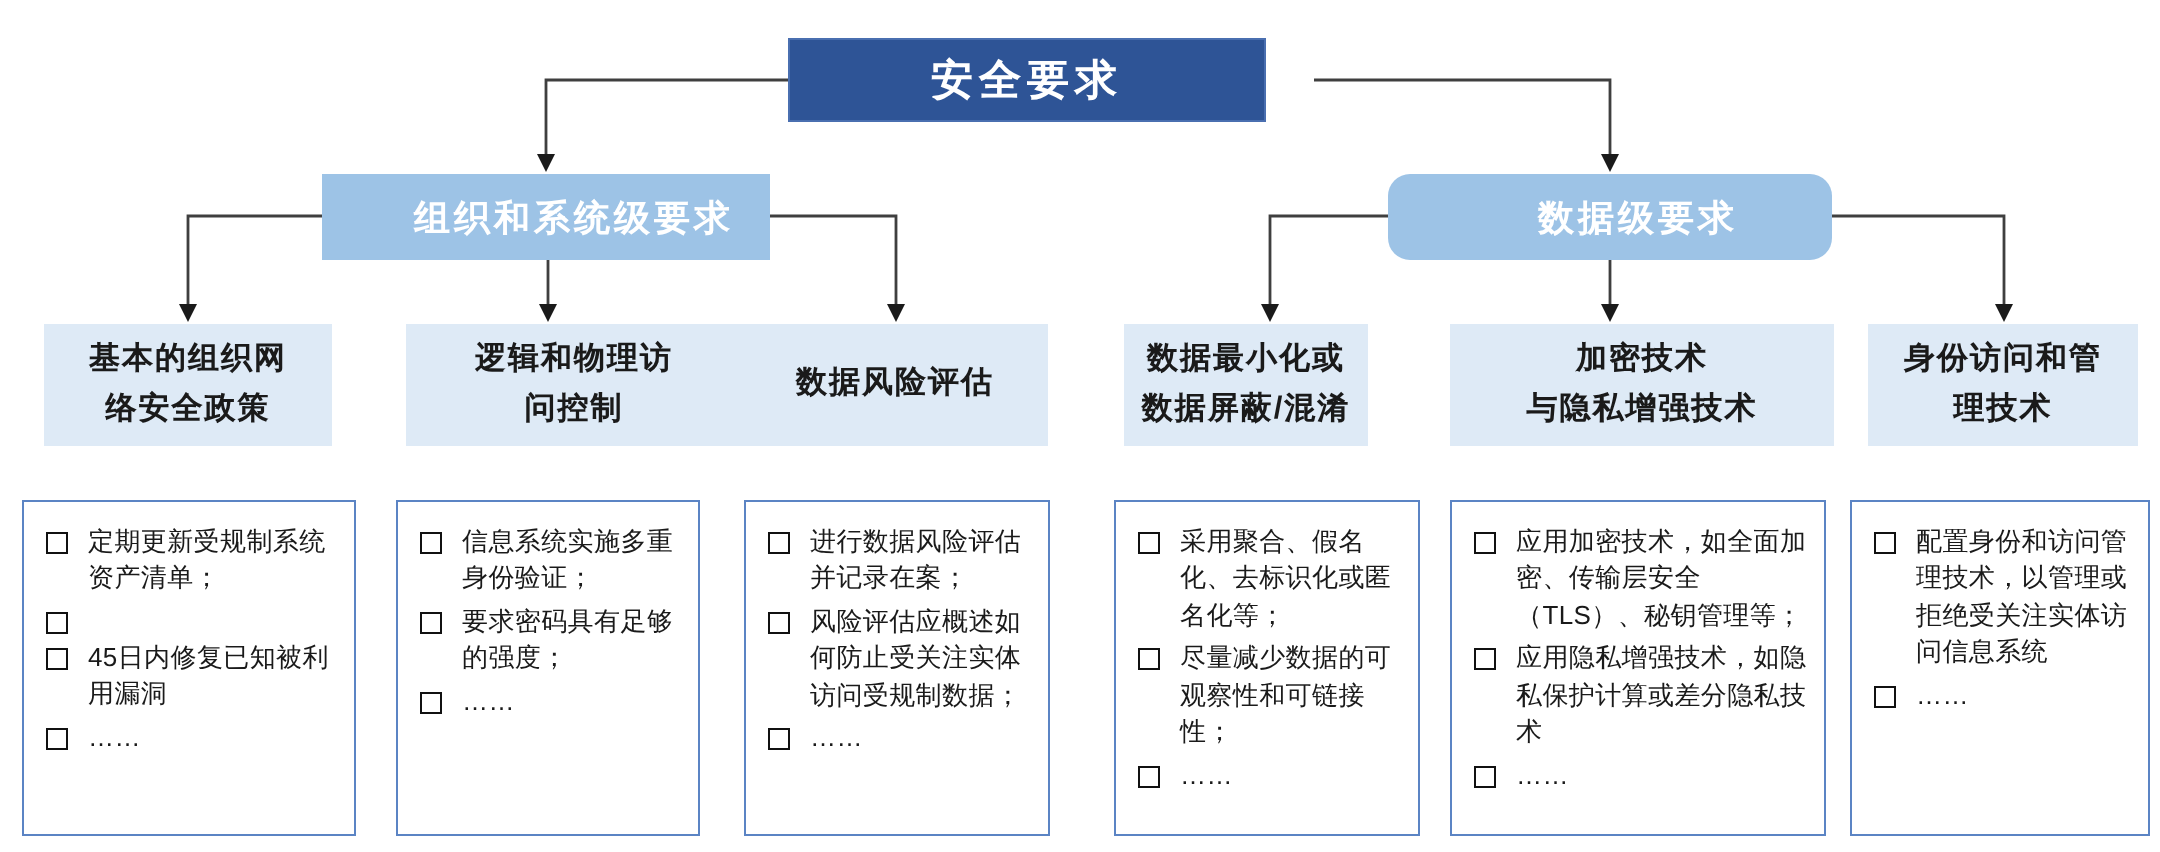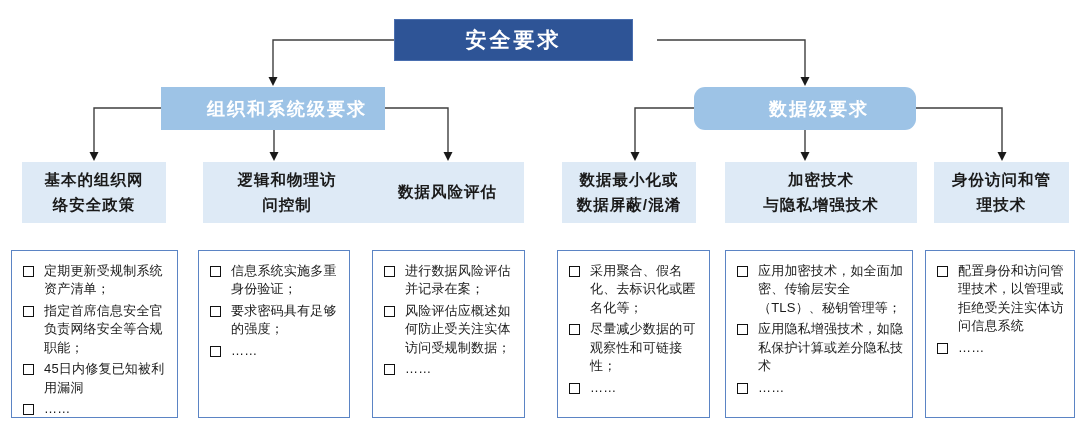--- a/index.html
+++ b/index.html
@@ -70,41 +70,40 @@
     <span>基本的组织网
 络安全政策</span>
   </div>
   <div class="box leaf-box" style="left:203px;top:162px;width:168px;height:61px;">
     <span>逻辑和物理访
 问控制</span>
   </div>
   <div class="box leaf-box" style="left:371px;top:162px;width:153px;height:61px;">
     <span>数据风险评估</span>
   </div>
-  <div class="box leaf-box" style="left:562px;top:162px;width:134px;height:61px;">
+  <div class="box leaf-box" style="left:562px;top:162px;width:122px;height:61px;">
     <span>数据最小化或
 数据屏蔽/混淆</span>
   </div>
   <div class="box leaf-box" style="left:725px;top:162px;width:192px;height:61px;">
     <span>加密技术
 与隐私增强技术</span>
   </div>
   <div class="box leaf-box" style="left:934px;top:162px;width:135px;height:61px;">
     <span>身份访问和管
 理技术</span>
   </div>
 
   <div class="detail-box" style="left:11px;top:250px;width:167px;height:168px;">
     <div class="li">
       <span class="bullet"></span>
       <span class="li-text">定期更新受规制系统资产清单；</span>
     </div>
     <div class="li">
       <span class="bullet"></span>
-      <span class="li-text">指定首席信息安全官负责网络安全等合规职能；</span>
     </div>
     <div class="li">
       <span class="bullet"></span>
       <span class="li-text">45日内修复已知被利用漏洞</span>
     </div>
     <div class="li">
       <span class="bullet"></span>
       <span class="li-text">……</span>
     </div>
   </div>

